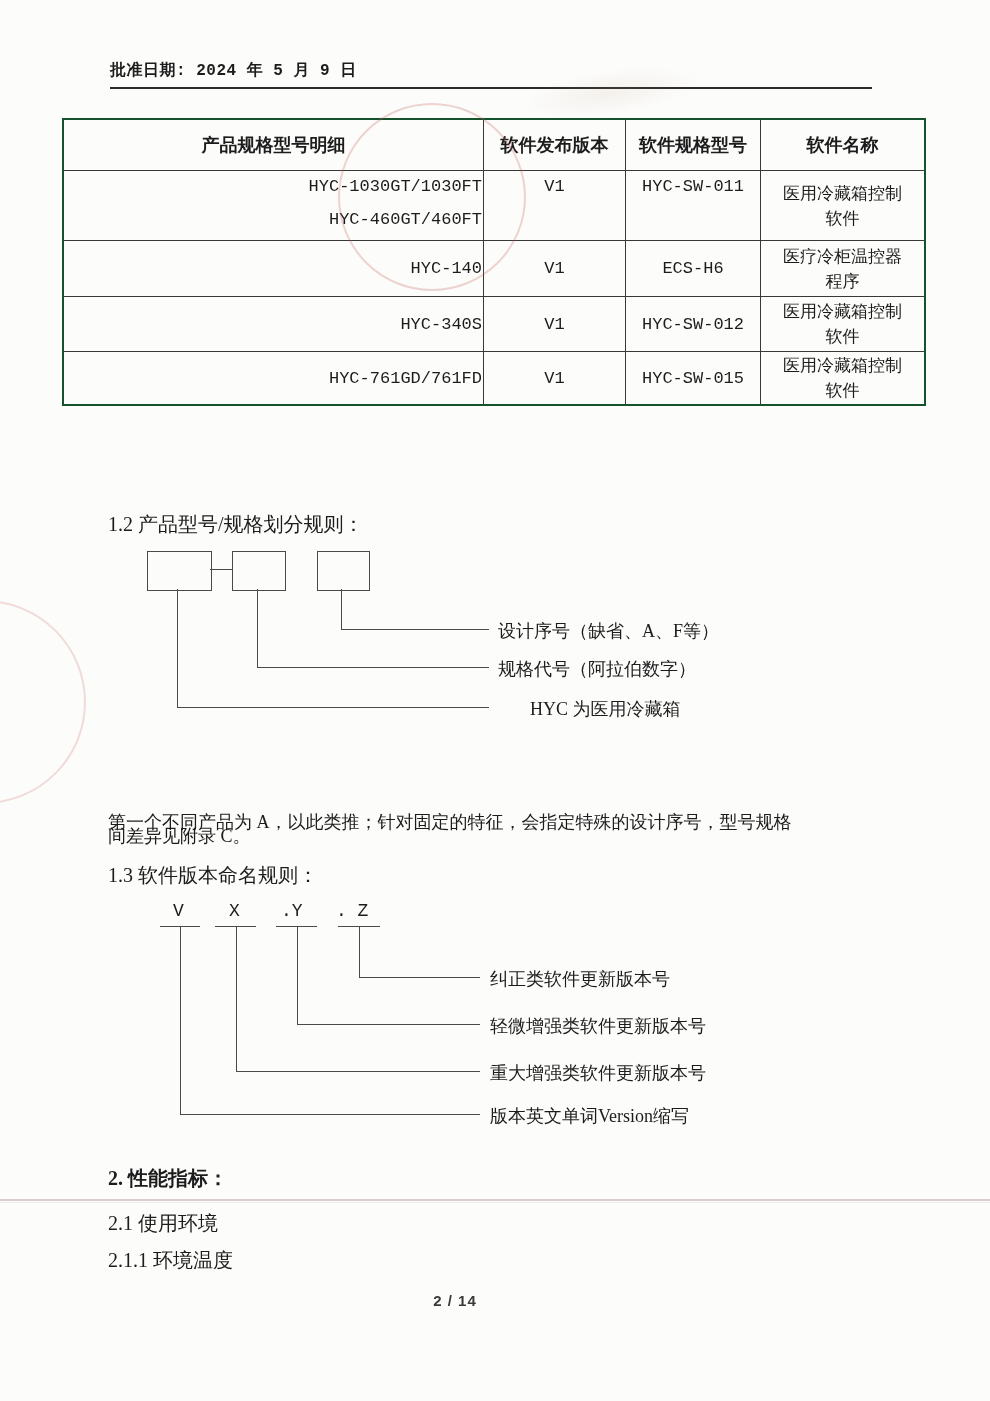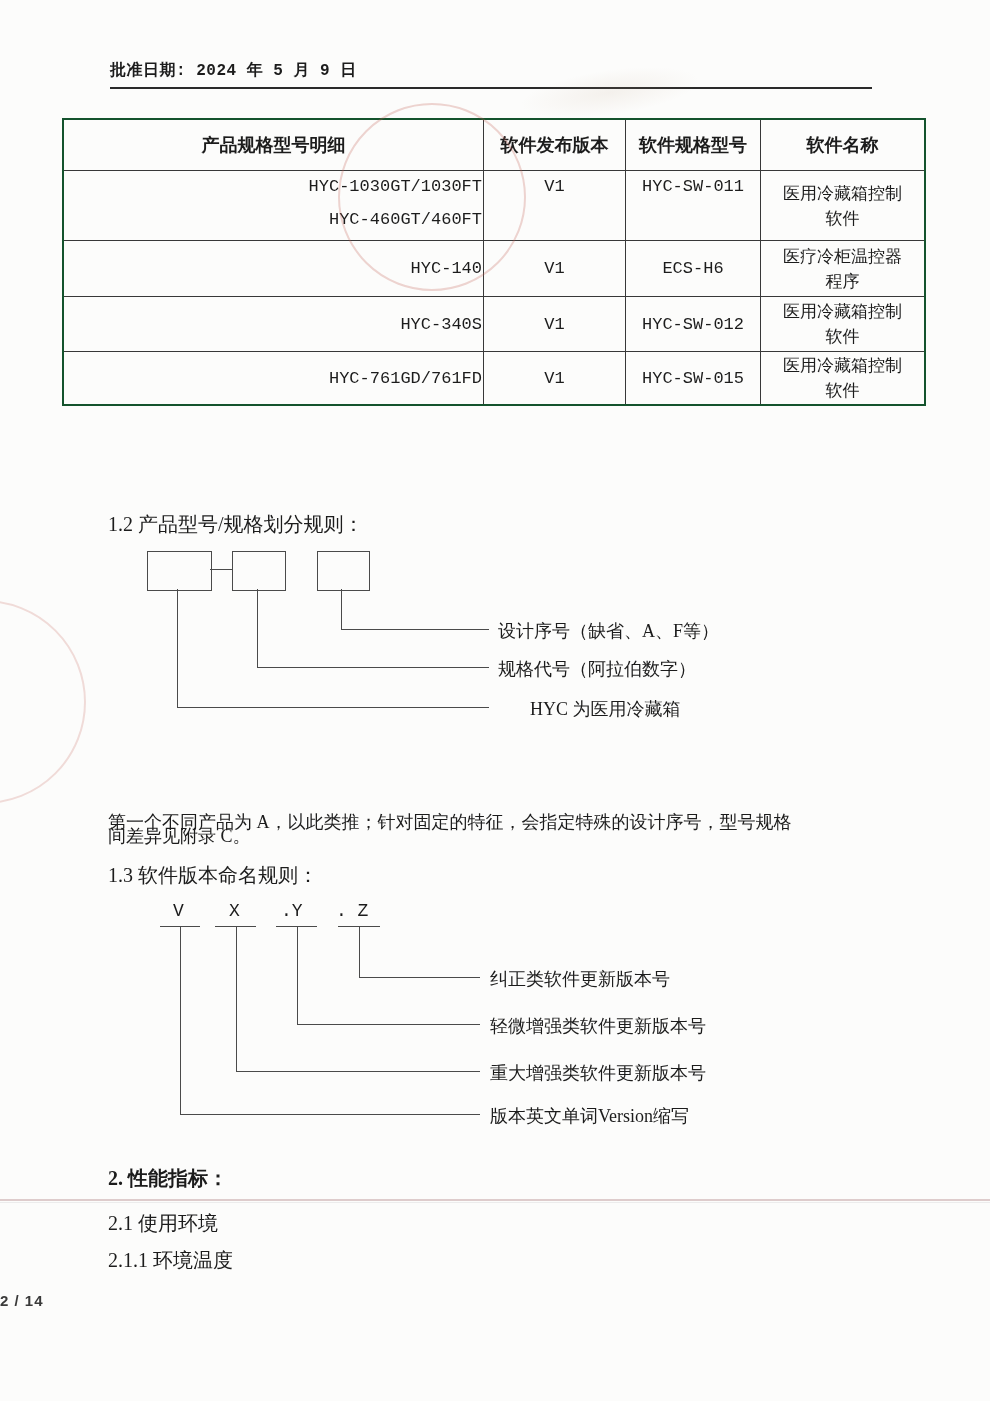--- a/index.html
+++ b/index.html
@@ -81,21 +81,21 @@
   .hX { left:236px; top:1071px; width:244px; }
   .hV { left:180px; top:1114px; width:300px; }
   .lab-d2-0 { left:490px; top:967px; }
   .lab-d2-1 { left:490px; top:1014px; }
   .lab-d2-2 { left:490px; top:1061px; }
   .lab-d2-3 { left:490px; top:1104px; }
   
   .faint-rule  { left:0; top:1199px; width:990px; height:2px; background:#decccc; }
   .faint-rule2 { left:0; top:1202px; width:990px; height:1px; background:#ececec; }
   
-  .pagenum { left:0; top:1292px; width:910px; 
+  .pagenum { left:0; top:1292px; width:910px; text-align:center;
     font-family:"Liberation Sans","DejaVu Sans",sans-serif; font-weight:700; font-size:15px; color:#3a3a3a; letter-spacing:1px; }
 </style>
 </head>
 <body>
 
 <div class="page">
 
   <div class="abs approval">批准日期: 2024 年 5 月 9 日</div>
   <div class="abs top-rule"></div>
 

